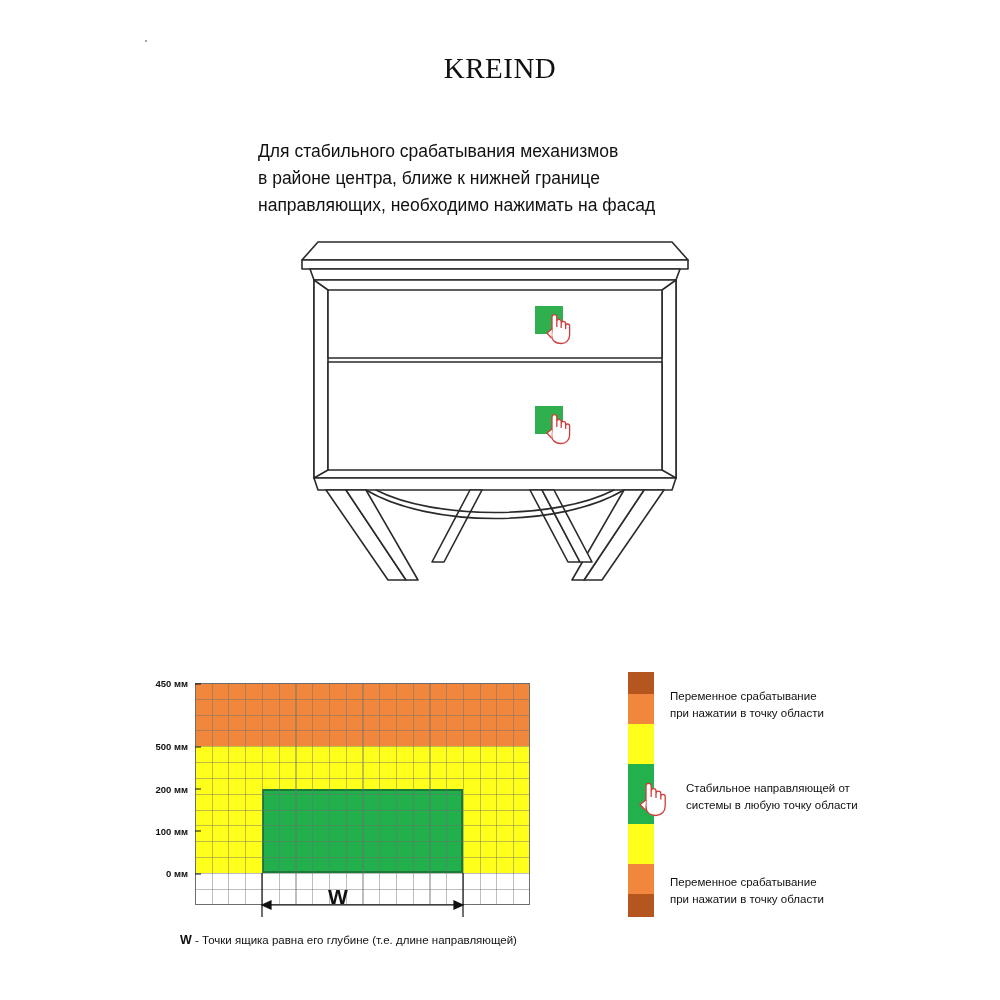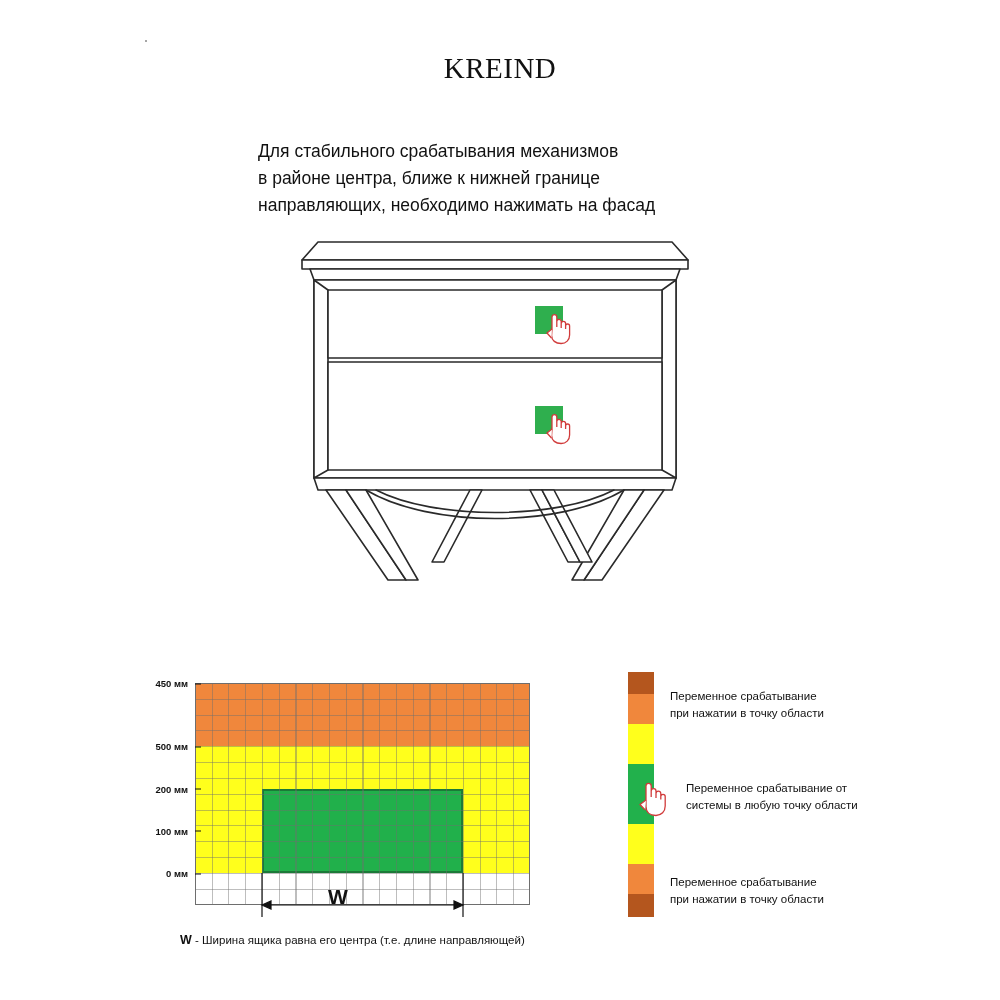--- a/index.html
+++ b/index.html
@@ -280,21 +280,21 @@
       <path d="M67 0 L67 44"></path>
       <path d="M268 0 L268 44"></path>
       <path d="M72 32 L263 32"></path>
       <path d="M67 32 L76 28 L76 36 Z" fill="#111"></path>
       <path d="M268 32 L259 28 L259 36 Z" fill="#111"></path>
     </svg>
     <div class="wlabel" style="left:198px; top:220px;">W</div>
 
     <div class="dimnote">
       <b>W</b>
-      <span>- Ширина ящика равна его центра (т.е. длине направляющей)</span>
+      <span>- Точки ящика равна его глубине (т.е. длине направляющей)</span>
     </div>
   </div>
 
   <div class="legend">
     <div class="legend-bar">
       <div class="legend-seg" style="top:0px;   height:22px;  background:#b4561e;"></div>
       <div class="legend-seg" style="top:22px;  height:30px;  background:#f0873c;"></div>
       <div class="legend-seg" style="top:52px;  height:40px;  background:#ffff1c;"></div>
       <div class="legend-seg" style="top:92px;  height:60px;  background:#22b14c;"></div>
       <div class="legend-seg" style="top:152px; height:40px;  background:#ffff1c;"></div>
@@ -306,21 +306,21 @@
       <path d="M10 20 L10 6 a2.6 2.6 0 0 1 5.2 0 L15.2 17 L15.2 11 a2.4 2.4 0 0 1 4.8 0 L20 18 L20 13.5 a2.4 2.4 0 0 1 4.8 0 L24.8 19.5 L24.8 16.5 a2.2 2.2 0 0 1 4.4 0 L29.2 26 c0 5.5 -3.8 9.5 -9.2 9.5 c-6 0 -10 -3.4 -10 -9 Z" fill="#ffffff" stroke="#d13b3b" stroke-width="1.3"></path>
       <path d="M10 20 L4 24.5 L9.2 30" fill="#ffffff" stroke="#d13b3b" stroke-width="1.3"></path>
     </svg>
 
     <div class="legend-text" style="top:16px;">
       <div>Переменное срабатывание</div>
       <div>при нажатии в точку области</div>
     </div>
 
     <div class="legend-text" style="top:108px; left:58px;">
-      <div>Переменное срабатывание от</div>
+      <div>Стабильное направляющей от</div>
       <div>системы в любую точку области</div>
     </div>
 
     <div class="legend-text" style="top:202px;">
       <div>Переменное срабатывание</div>
       <div>при нажатии в точку области</div>
     </div>
   </div>
 
 </div>

